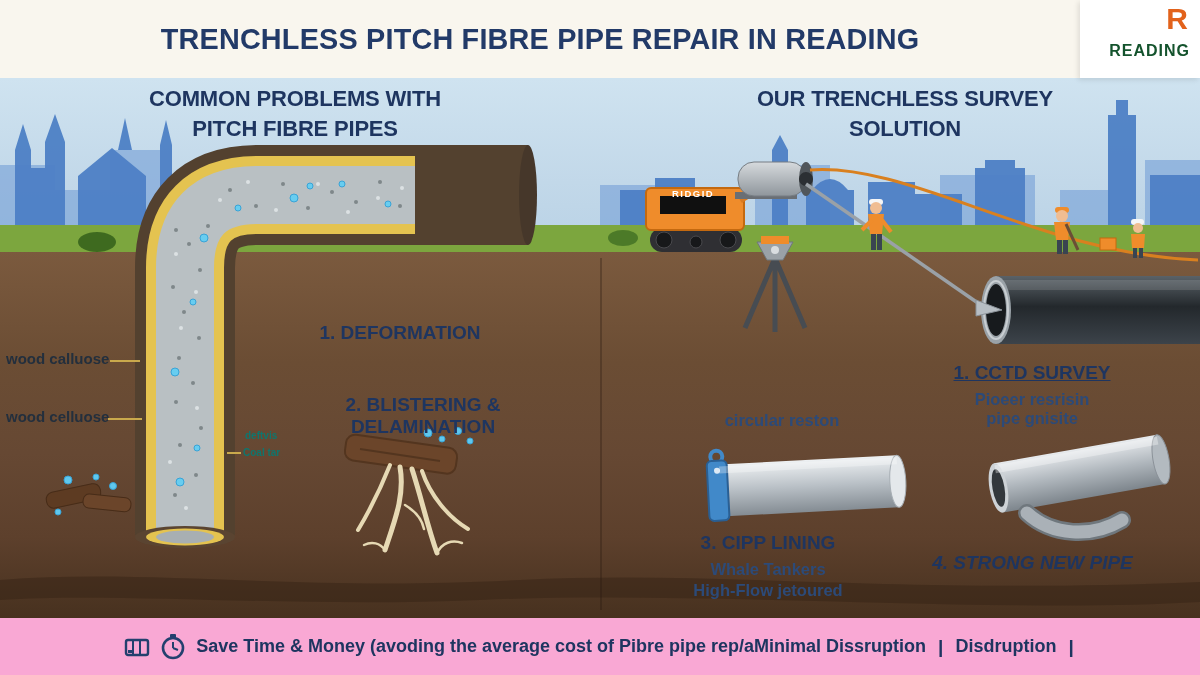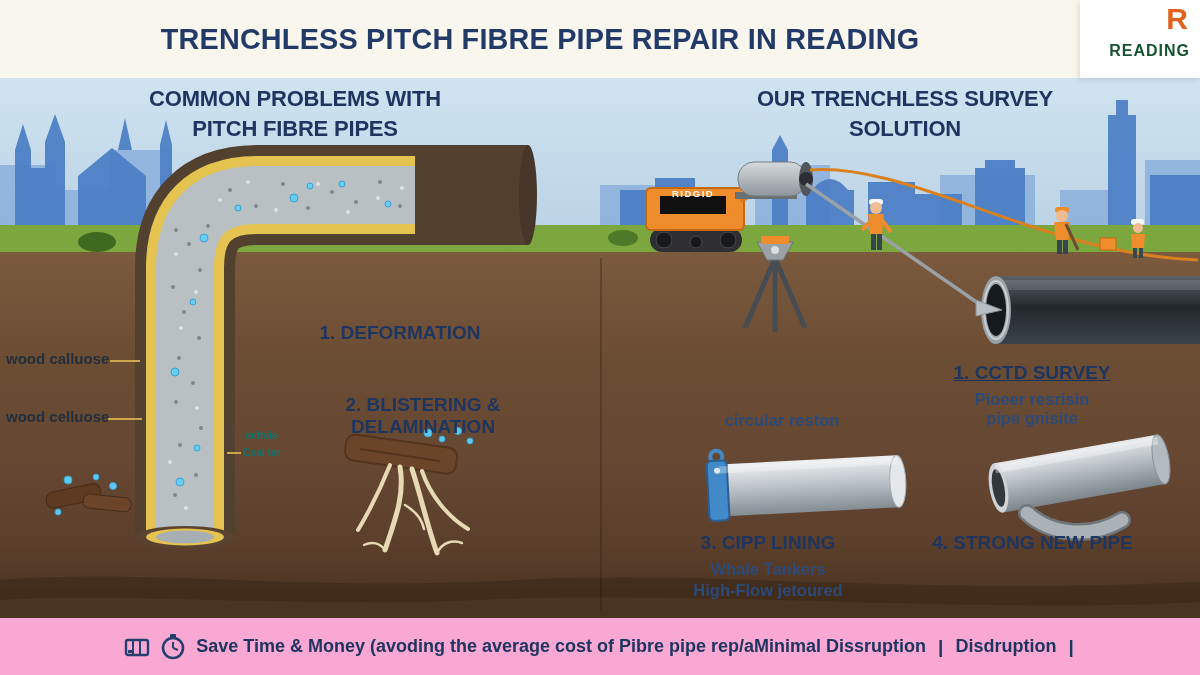--- a/index.html
+++ b/index.html
@@ -307,21 +307,21 @@
   <div class="abs problem" style="left:300px;top:322px;width:200px;">1. DEFORMATION</div>
   <div class="abs problem" style="left:278px;top:394px;width:290px;">2. BLISTERING &amp; DELAMINATION</div>
 
   <div class="abs step-desc" style="left:682px;top:411px;width:200px;">circular reston</div>
   <div class="abs step-title" style="left:932px;top:362px;width:200px;text-decoration:underline;">1. CCTD SURVEY</div>
   <div class="abs step-desc" style="left:932px;top:390px;width:200px;">Pioeer resrisin</div>
   <div class="abs step-desc" style="left:932px;top:409px;width:200px;">pipe gnisite</div>
   <div class="abs step-title" style="left:668px;top:532px;width:200px;">3. CIPP LINING</div>
   <div class="abs step-desc" style="left:668px;top:560px;width:200px;">Whale Tankers</div>
   <div class="abs step-desc" style="left:668px;top:581px;width:200px;">High-Flow jetoured</div>
-  <div class="abs step-title" style="left:925px;top:532px;width:215px;">4. STRONG NEW PIPE</div>
+  <div class="abs step-title" style="left:925px;top:552px;width:215px;font-style:italic;">4. STRONG NEW PIPE</div>
 
   <div class="abs footer">
     <svg width="26" height="26" viewBox="0 0 26 26">
       <rect x="2" y="6" width="22" height="15" rx="2" fill="none" stroke="#23406e" stroke-width="2.4"></rect>
       <line x1="9" y1="6" x2="9" y2="21" stroke="#23406e" stroke-width="2"></line>
       <line x1="16" y1="6" x2="16" y2="21" stroke="#23406e" stroke-width="2"></line>
       <rect x="4" y="16" width="4" height="3" fill="#23406e"></rect>
     </svg>
     <svg width="26" height="26" viewBox="0 0 26 26">
       <rect x="10" y="0" width="6" height="4" rx="1" fill="#23406e"></rect>

